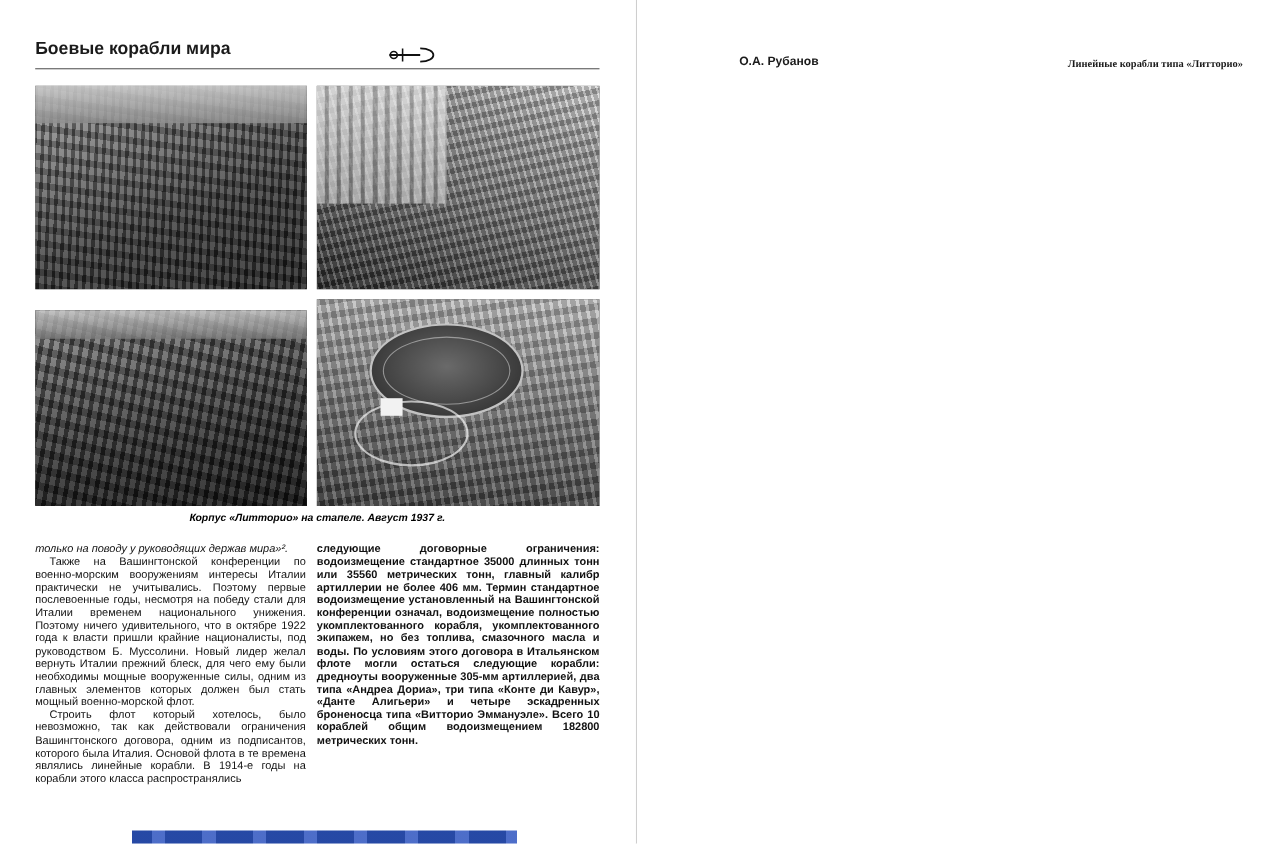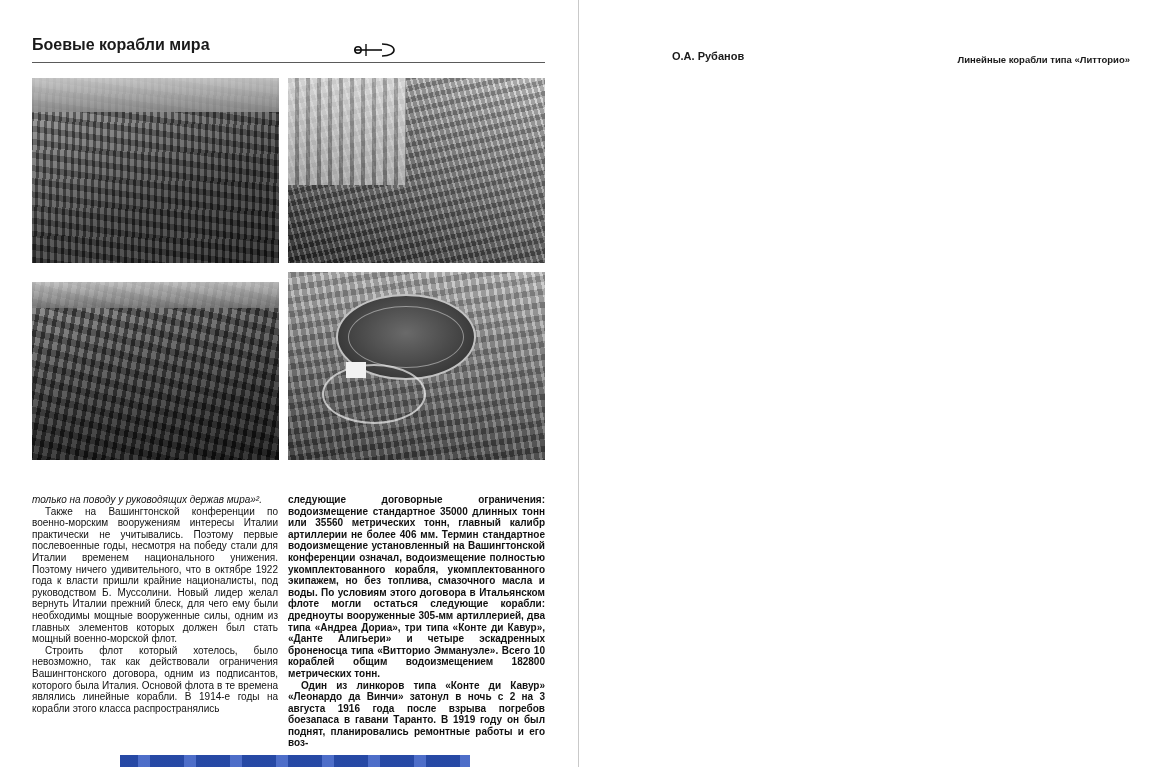--- a/index.html
+++ b/index.html
@@ -45,21 +45,21 @@
   
   .runhead {
     position: absolute;
     top: 36px;
     font-size: 16px;
     font-weight: bold;
     color: #1a1a1a;
     white-space: nowrap;
   }
   .runhead-left { left: 32px; }
-  .runhead-right-title { right: 30px; top: 54px; font-size: 9.5px; }
+  .runhead-right-title { right: 30px; top: 54px; font-size: 9.5px; font-family: Liberation Serif, serif; }
   .runhead-author { left: 90px; top: 50px; font-size: 11px; }
 
   .rule {
     position: absolute;
     height: 1px;
     background: #5a5a5a;
   }
   .rule-left  { left: 32px;  width: 513px; top: 62px; }
 
   
@@ -223,30 +223,30 @@
     <div class="photo ph-3">
         <div class="grain"></div>
       </div>
     <div class="photo ph-4">
       <div class="grain"></div>
       <div class="circle"></div>
       <div class="circle2"></div>
       <div class="whitebox"></div>
     </div>
 
+    <div class="photo-caption cap-top">Корпус «Литторио» на стапеле. Август 1937 г.</div>
 
     <div class="col col-l1">
       <p class="ital">только на поводу у руководящих держав мира»².</p>
       <p class="indent">Также на Вашингтонской конференции по военно-морским вооружениям интересы Италии практически не учитывались. Поэтому первые послевоенные годы, несмотря на победу стали для Италии временем национального унижения. Поэтому ничего удивительного, что в октябре 1922 года к власти пришли крайние националисты, под руководством Б. Муссолини. Новый лидер желал вернуть Италии прежний блеск, для чего ему были необходимы мощные вооруженные силы, одним из главных элементов которых должен был стать мощный военно-морской флот.</p>
       <p class="indent">Строить флот который хотелось, было невозможно, так как действовали ограничения Вашингтонского договора, одним из подписантов, которого была Италия. Основой флота в те времена являлись линейные корабли. В 1914-е годы на корабли этого класса распространялись</p>
     </div>
 
     <div class="col col-l2">
       <p>следующие договорные ограничения: водоизмещение стандартное 35000 длинных тонн или 35560 метрических тонн, главный калибр артиллерии не более 406 мм. Термин стандартное водоизмещение установленный на Вашингтонской конференции означал, водоизмещение полностью укомплектованного корабля, укомплектованного экипажем, но без топлива, смазочного масла и воды. По условиям этого договора в Итальянском флоте могли остаться следующие корабли: дредноуты вооруженные 305-мм артиллерией, два типа «Андреа Дориа», три типа «Конте ди Кавур», «Данте Алигьери» и четыре эскадренных броненосца типа «Витторио Эммануэле». Всего 10 кораблей общим водоизмещением 182800 метрических тонн.</p>
-      <p class="indent">Один из линкоров типа «Конте ди Кавур» «Леонардо да Винчи» затонул в ночь с 2 на 3 августа 1916 года после взрыва погребов боезапаса в гавани Таранто. В 1919 году он был поднят, планировались ремонтные работы и его воз-</p>
     </div>
 
     <div class="bleed bleed-l"></div>
   </div>
 
   <div class="gutter"></div>
 
   <div class="page page-right">
 
     <div class="runhead runhead-author">О.А. Рубанов</div>

